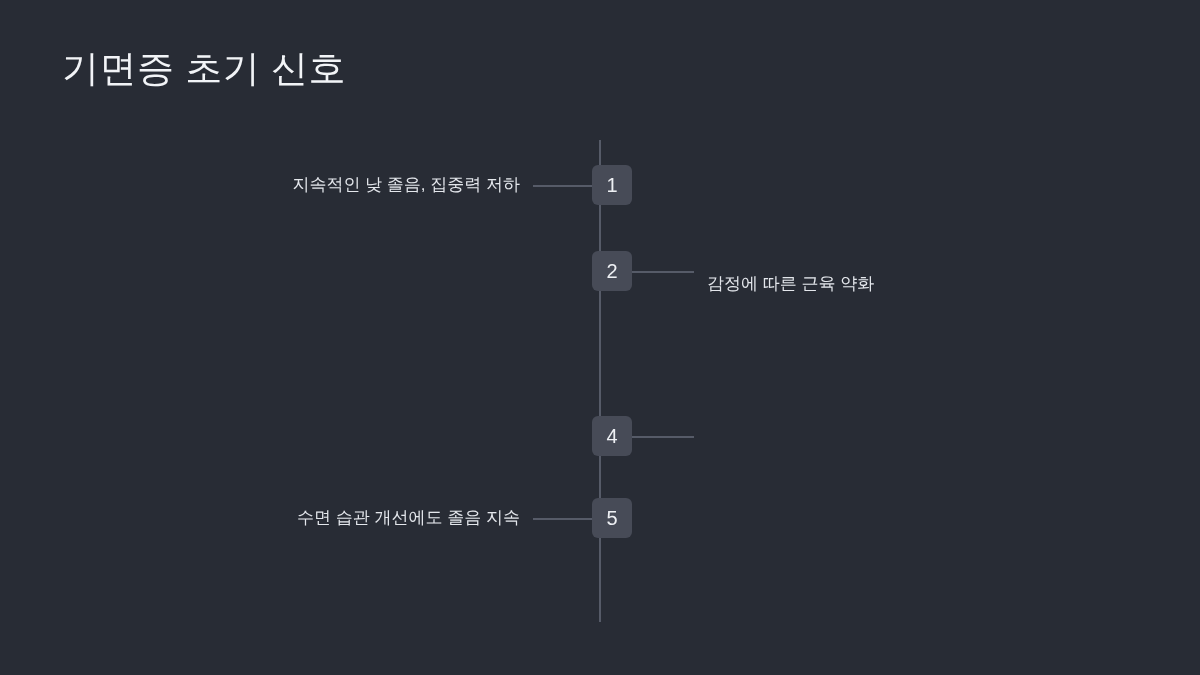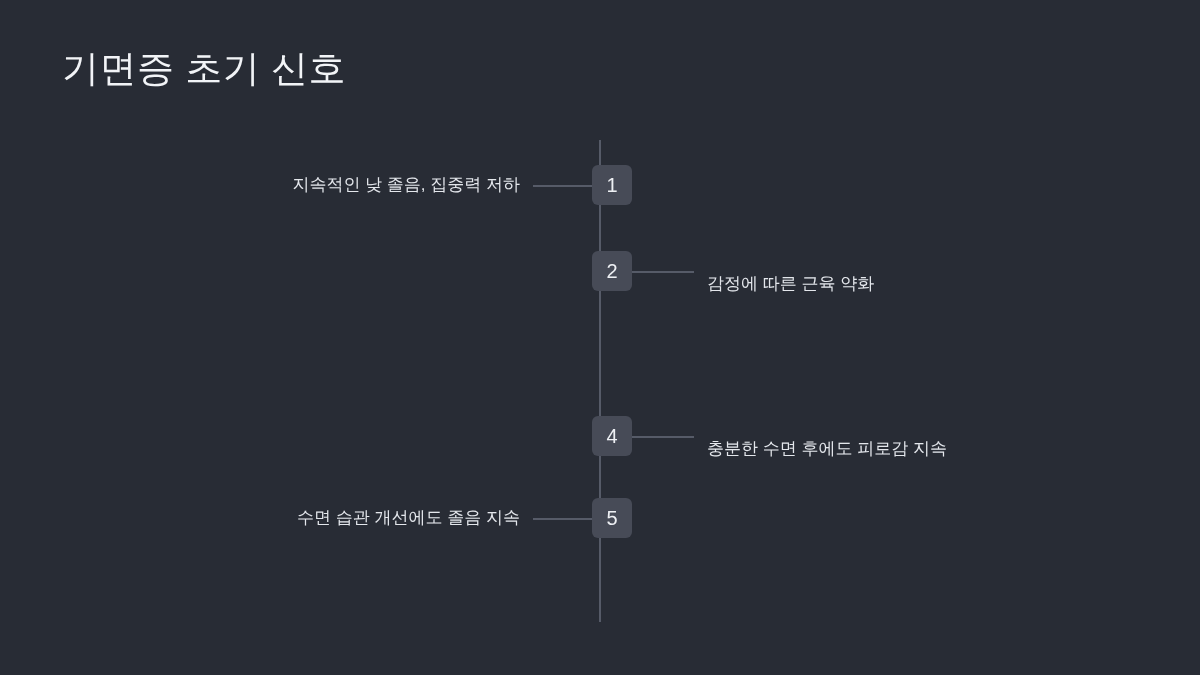--- a/index.html
+++ b/index.html
@@ -142,21 +142,20 @@
       <div class="connector right"></div>
       <div class="tl-label right">감정에 따른 근육 약화</div>
     </div>
 
 
     <div class="tl-item" style="top:416px;">
       <div class="marker">
         <span class="marker-num">4</span>
       </div>
       <div class="connector right"></div>
-      <div class="tl-label right">충분한 수면 후에도 피로감 지속</div>
     </div>
 
     <div class="tl-item" style="top:498px;">
       <div class="tl-label left">수면 습관 개선에도 졸음 지속</div>
       <div class="connector left"></div>
       <div class="marker">
         <span class="marker-num">5</span>
       </div>
     </div>
 

